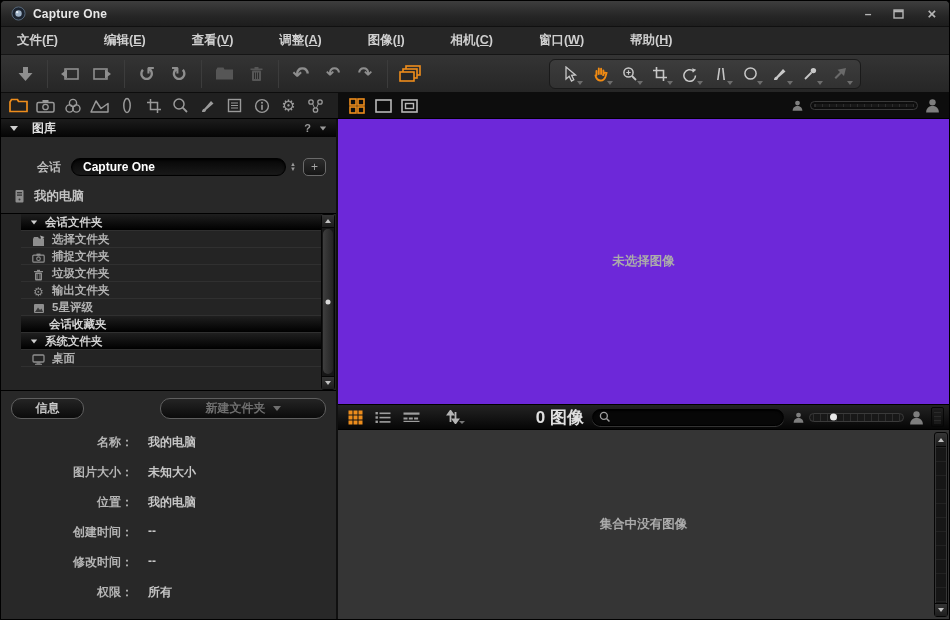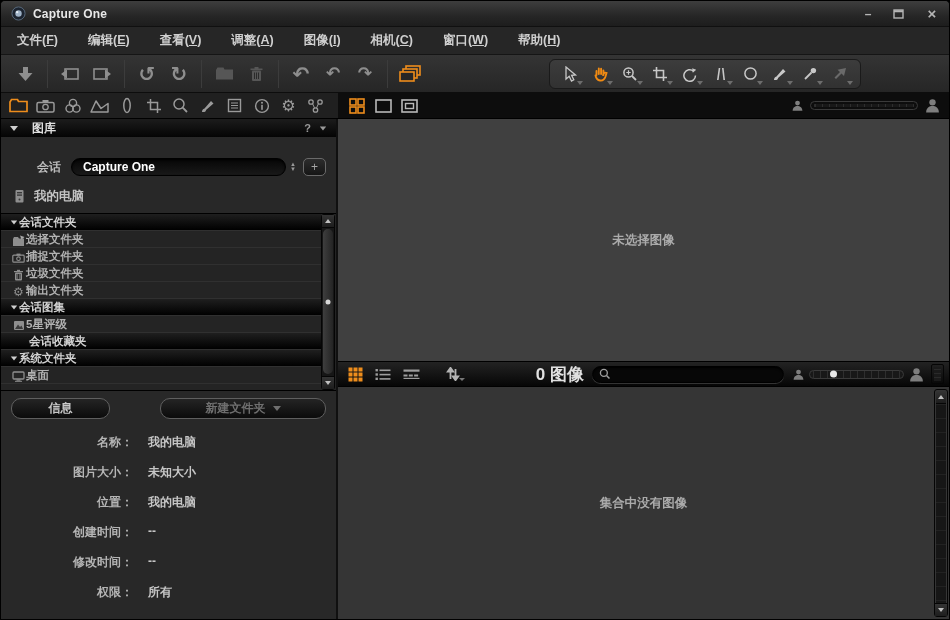--- a/index.html
+++ b/index.html
@@ -11,21 +11,21 @@
   
   .titlebar { height:26px; background:linear-gradient(#3e3e3e,#262626 60%,#1d1d1d);
     display:flex; align-items:center; padding:0 10px; border-bottom:1px solid #101010; }
   .app-logo { width:15px; height:15px; margin-right:7px; }
   .title-text { color:#e8e8e8; font-size:12px; font-weight:bold; letter-spacing:.2px; }
   .win-controls { margin-left:auto; display:flex; gap:18px; align-items:center; }
   .win-btn { color:#b5b5b5; font-size:12px; font-weight:bold; width:14px; text-align:center; cursor:default; }
 
   
   .menubar { height:28px; background:#262626; display:flex; align-items:center;
-    gap:30px; padding-left:16px; border-bottom:1px solid #151515; }
+    gap:46px; padding-left:16px; border-bottom:1px solid #151515; }
   .menu-item { color:#cfcfcf; font-size:12.5px; font-weight:bold; }
   .mkey { text-decoration:underline; }
 
   
   .toolbar { height:38px; background:linear-gradient(#343434,#262626);
     border-bottom:1px solid #0d0d0d; display:flex; align-items:center; padding:0 8px; }
   .tb-btn { width:32px; height:30px; display:flex; align-items:center; justify-content:center; }
   .tb-div { width:1px; height:28px; background:#181818; border-right:1px solid #3c3c3c; margin:0 6px; }
   .glyph { color:#8e8e8e; font-size:17px; font-weight:bold; line-height:1; }
   .glyph.big { font-size:20px; }
@@ -71,23 +71,23 @@
   .plus-btn { width:23px; height:18px; border:1px solid #6a6a6a; border-radius:5px;
     color:#a5a5a5; font-size:12px; display:flex; align-items:center; justify-content:center;
     background:linear-gradient(#2c2c2c,#161616); }
 
   .computer-row { height:26px; display:flex; align-items:center; gap:8px; padding-left:12px; }
   .computer-row span { color:#c3c3c3; font-size:12.5px; font-weight:bold; }
 
   .tree { position:relative; height:178px; margin-top:4px; background:#242424;
     border-top:1px solid #000; border-bottom:1px solid #000; overflow:hidden; }
   .tree-inner { position:absolute; left:0; right:15px; top:0; }
-  .tree-row { height:17px; display:flex; align-items:center; gap:1px;
+  .tree-row { height:17px; display:flex; align-items:center; gap:7px;
     border-bottom:1px solid #303030; padding-left:9px;
-    color:#b2b2b2; font-size:11.5px; font-weight:bold; }
+    color:#b2b2b2; font-size:11.5px; font-weight:bold;margin-left:20px; }
   .tree-row .lbl { white-space:nowrap; }
   .tree-section { background:linear-gradient(#1f1f1f,#000); color:#d2d2d2; }
   .tree-section .tri-down { transform:scale(.8); }
   .tree-item { padding-left:11px;align-items:flex-end; }
   .tree-sect-noarrow { padding-left:28px; }
   .tree-ico { width:13px; height:13px; display:flex; align-items:center; justify-content:center; flex:0 0 13px; }
 
   .vscroll { position:absolute; top:0; right:1px; bottom:0; width:14px;
     background:#161616; border:1px solid #050505; border-radius:3px; }
   .vs-btn { height:13px; background:linear-gradient(#343434,#1d1d1d); display:flex;
@@ -97,32 +97,32 @@
   .tri-dn-s { width:0; height:0; border-left:3px solid transparent; border-right:3px solid transparent; border-top:4px solid #c0c0c0; }
   .vs-thumb { position:absolute; top:14px; bottom:15px; left:1px; right:1px;
     background:linear-gradient(90deg,#3e3e3e,#242424); border-radius:5px; }
   .vs-dot { position:absolute; top:50%; left:50%; width:5px; height:5px; border-radius:50%;
     background:#d8d8d8; transform:translate(-50%,-50%); }
 
   .btn-row { display:flex; justify-content:space-between; padding:7px 10px 4px 10px; }
   .pbtn { height:21px; border:1px solid #5f5f5f; border-radius:10px;
     background:linear-gradient(#242424,#0b0b0b); color:#c9c9c9;
     font-size:12px; font-weight:bold; display:flex; align-items:center; justify-content:center; }
-  .pbtn.info { width:99px; }
+  .pbtn.info { width:73px; }
   .pbtn.newfolder { width:166px; color:#6f6f6f; gap:7px; }
   .nf-caret { width:0; height:0; border-left:4px solid transparent; border-right:4px solid transparent; border-top:5px solid #6f6f6f; }
 
   .info-list { padding-top:11px; }
   .info-row { display:flex; margin-bottom:13px; }
   .info-label { width:132px; text-align:right; color:#b5b5b5; font-size:12px; font-weight:bold; }
   .info-value { margin-left:15px; color:#c6c6c6; font-size:12px; font-weight:bold; }
 
   
   .right { flex:1; display:flex; flex-direction:column; min-width:0; }
-  .viewer { height:242px; background:#404040; display:flex; align-items:center; justify-content:center; }
+  .viewer { height:285px; background:#6d28d9; display:flex; align-items:center; justify-content:center; }
   .empty-text { color:#ababab; font-size:12.5px; font-weight:bold; }
 
   .browser-toolbar { height:26px; background:linear-gradient(#232323,#060606);
     border-top:1px solid #000; border-bottom:1px solid #000;
     display:flex; align-items:center; padding:0 5px; gap:4px; }
   .btb { width:24px; height:22px; display:flex; align-items:center; justify-content:center; position:relative; }
   .sort-caret { position:absolute; right:0; bottom:4px; width:0; height:0;
     border-left:3px solid transparent; border-right:3px solid transparent; border-top:3px solid #777; }
   .count-label { margin-left:auto; color:#e0e0e0; font-size:17px; font-weight:bold; padding-right:4px; }
   .search-pill { width:192px; height:17px; background:#070707; border:1px solid #000;
@@ -495,24 +495,20 @@
                 </svg>
               </span>
             <span class="lbl">垃圾文件夹</span>
           </div>
           <div class="tree-row tree-item">
             <span class="tree-ico">
                 <span style="color:#8e8e8e;font-size:12px;line-height:1;">⚙</span>
               </span>
             <span class="lbl">输出文件夹</span>
           </div>
-          <div class="tree-row tree-section">
-            <span class="tri-down"></span>
-            <span class="lbl">会话图集</span>
-          </div>
           <div class="tree-row tree-item">
             <span class="tree-ico">
                 <svg width="12" height="11" viewBox="0 0 12 11">
                   <rect x="1" y="1" width="10" height="9" rx="1" fill="#8e8e8e"></rect>
                   <polygon points="2,9 5,4.5 7,7 8.5,5.5 10,9" fill="#3a3a3a"></polygon>
                 </svg>
               </span>
             <span class="lbl">5星评级</span>
           </div>
           <div class="tree-row tree-section tree-sect-noarrow">

